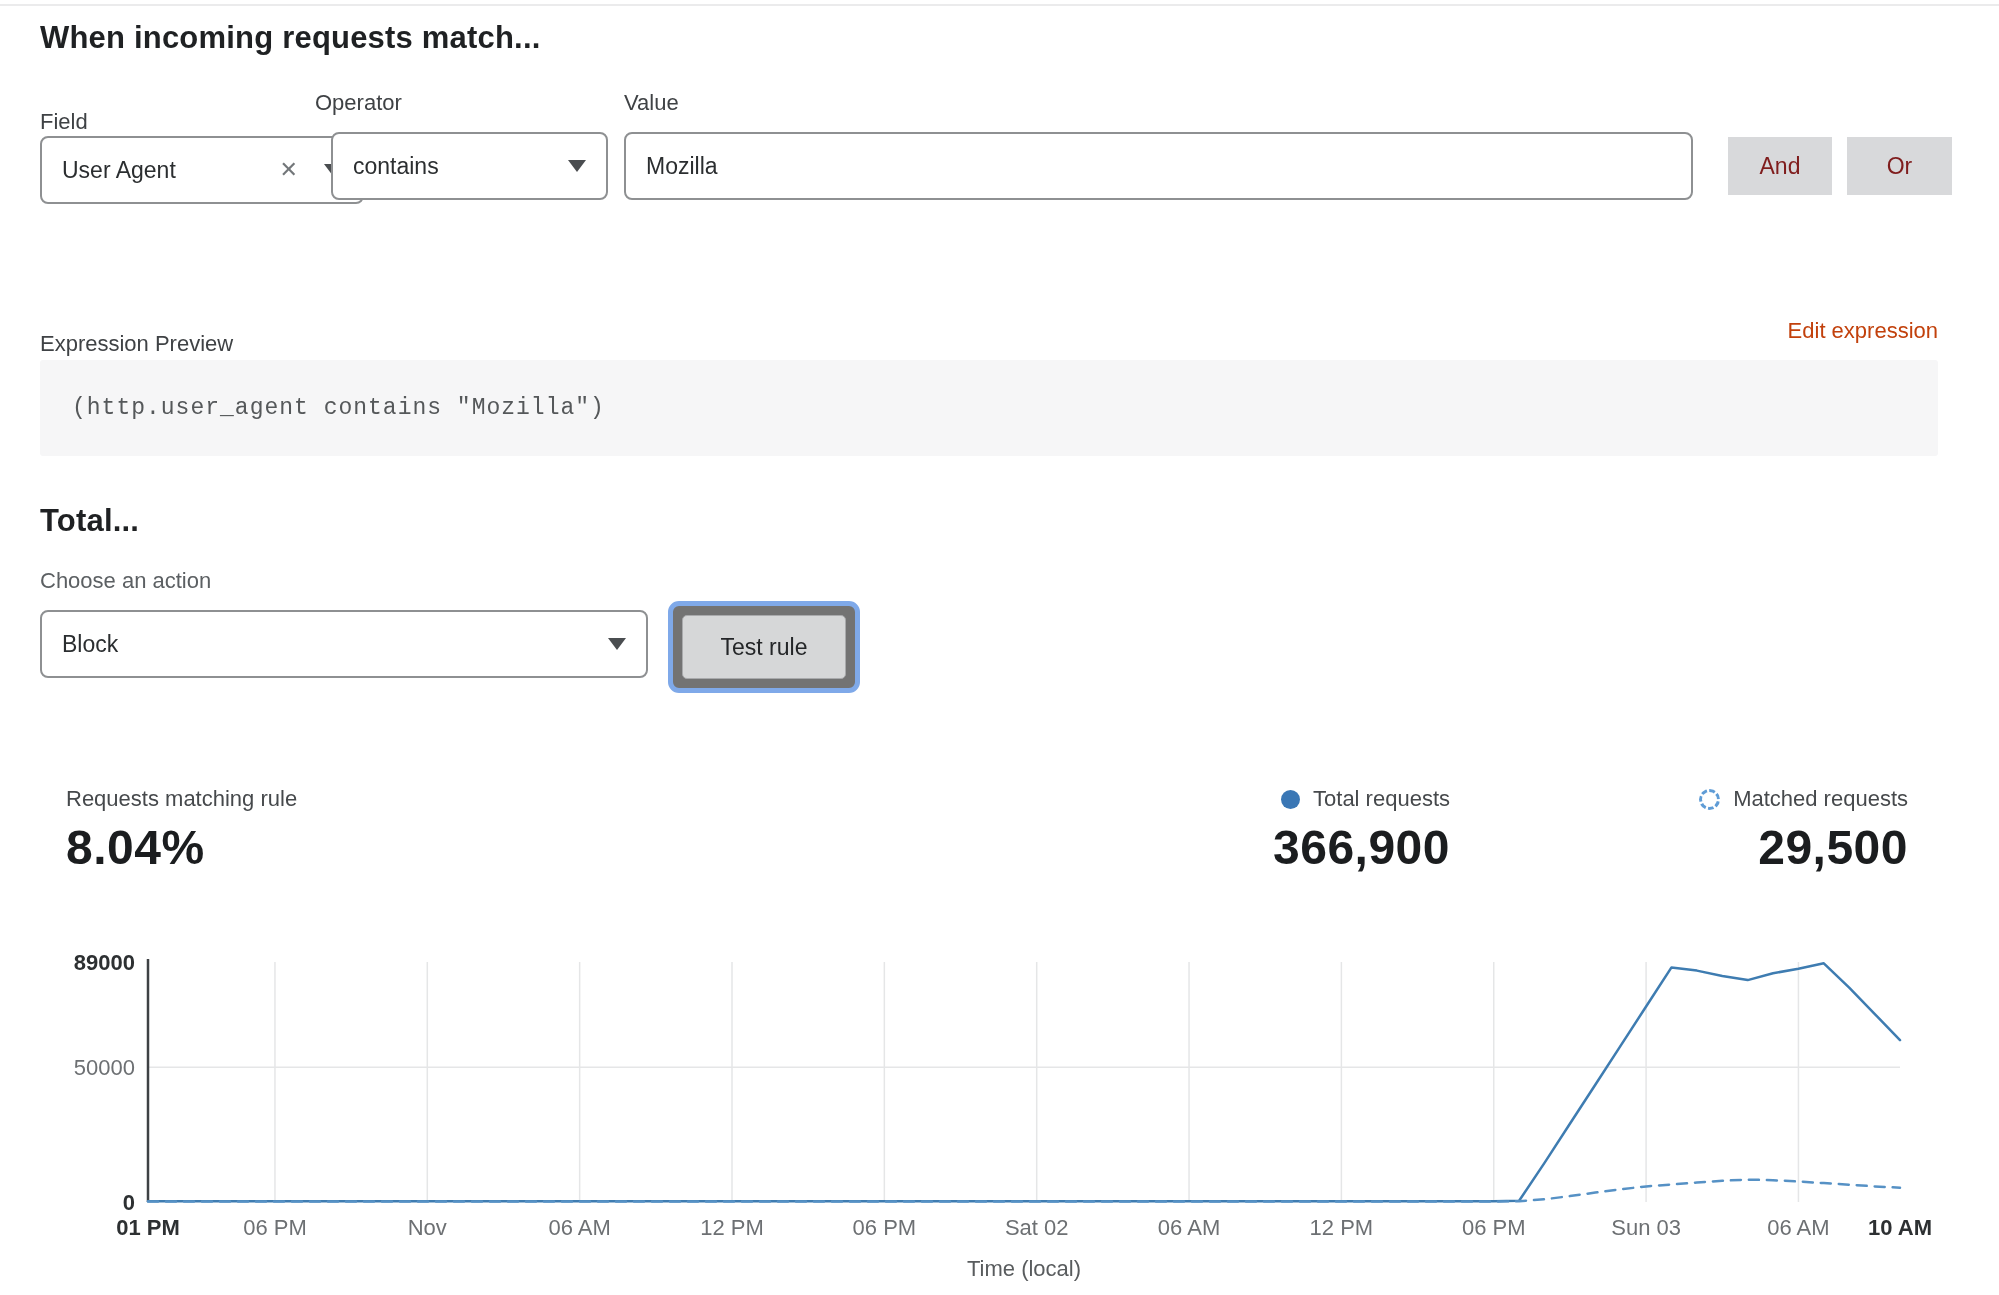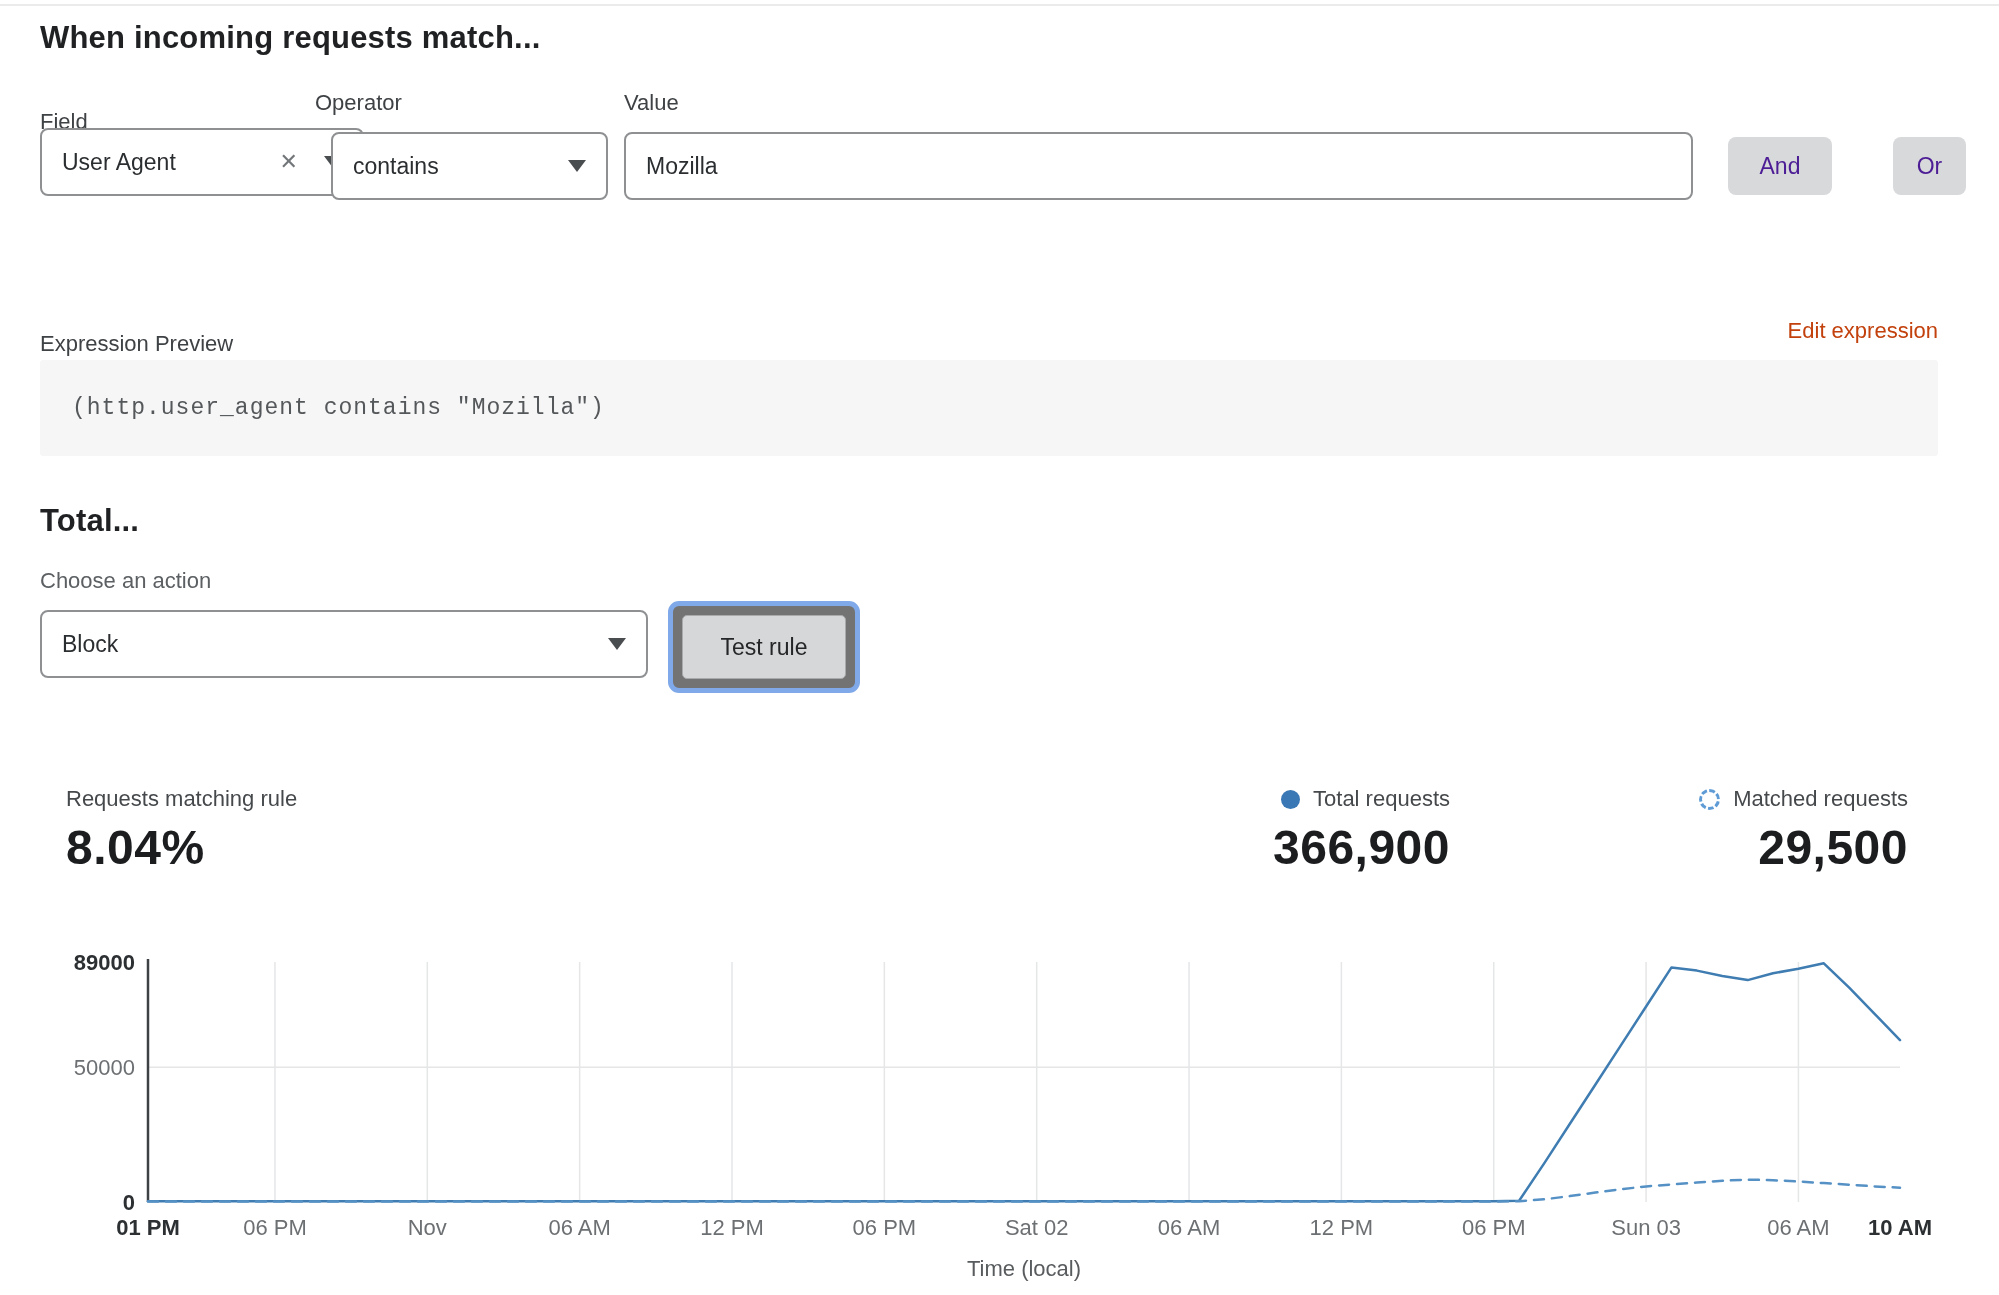--- a/index.html
+++ b/index.html
@@ -7,22 +7,22 @@
        font-family:"Liberation Sans","DejaVu Sans",sans-serif;color:#1e2022;}
   .abs{position:absolute;}
   .h1{font-size:31px;font-weight:700;color:#1f2123;letter-spacing:.2px;}
   .lbl{font-size:22px;color:#3f4245;}
   .lbl-gray{font-size:22px;color:#5c6063;}
   .ctl{box-sizing:border-box;background:#fff;border:2px solid #8e9092;border-radius:8px;
        height:68px;display:flex;align-items:center;padding:0 20px;font-size:23px;color:#2b2e30;}
   .caret{width:0;height:0;border-left:9px solid transparent;border-right:9px solid transparent;
          border-top:12px solid #4a4d50;flex:none;}
   .xicon{color:#73777a;font-size:22px;line-height:1;flex:none;}
-  .gbtn{box-sizing:border-box;background:#d8d9db;border:none;border-radius:8px;height:58px;
-        display:flex;align-items:center;justify-content:center;font-size:23px;color:#4c1d95;}
+  .gbtn{box-sizing:border-box;background:#d8d9db;border:none;border-radius:0;height:58px;
+        display:flex;align-items:center;justify-content:center;font-size:23px;color:#7f1d1d;}
   .link{font-size:22px;color:#c2410c;cursor:pointer;}
   .codeblock{box-sizing:border-box;background:#f6f6f7;border-radius:3px;display:flex;align-items:center;}
   .code{font-family:"Liberation Mono","DejaVu Sans Mono",monospace;font-size:23px;color:#55585a;
         padding-left:32px;letter-spacing:1px;}
   .focusring{box-sizing:border-box;border:5px solid #7fa9e9;border-radius:11px;background:#737373;padding:9px;}
   .testbtn{box-sizing:border-box;width:164px;height:64px;background:#d6d7d8;border:1px solid #a9aaac;
            border-radius:5px;display:flex;align-items:center;justify-content:center;font-size:23px;color:#242628;}
   .stat-label{font-size:22px;color:#46494c;}
   .stat-value{font-size:48px;font-weight:700;color:#1b1d1f;margin-top:8px;letter-spacing:.5px;}
   .stat-right{text-align:right;}
@@ -38,35 +38,35 @@
 
 <div id="app">
   <div class="topline"></div>
 
   <div class="abs h1" style="left:40px;top:20px;">When incoming requests match...</div>
 
   <div class="abs lbl" style="left:40px;top:90px;margin-top:19px;">Field</div>
   <div class="abs lbl" style="left:315px;top:90px;">Operator</div>
   <div class="abs lbl" style="left:624px;top:90px;">Value</div>
 
-  <div class="abs ctl" style="left:40px;top:128px;width:324px;">
+  <div class="abs ctl" style="left:40px;top:136px;width:324px;">
     <span style="flex:1;">User Agent</span>
     <span class="xicon" style="margin-right:26px;">✕</span>
     <span class="caret"></span>
   </div>
 
   <div class="abs ctl" style="left:331px;top:132px;width:277px;">
     <span style="flex:1;">contains</span>
     <span class="caret"></span>
   </div>
 
   <input class="abs ctl" style="left: 624px; top: 132px; width: 1069px; outline: none;" type="text" value="Mozilla">
 
   <div class="abs gbtn" style="left:1728px;top:137px;width:104px;">And</div>
-  <div class="abs gbtn" style="left:1847px;top:137px;width:73px;margin-left:46px;">Or</div>
+  <div class="abs gbtn" style="left:1847px;top:137px;width:105px;">Or</div>
 
   <div class="abs lbl" style="left:40px;top:318px;margin-top:13px;">Expression Preview</div>
   <div class="abs link" style="right:61px;top:318px;">Edit expression</div>
 
   <div class="abs codeblock" style="left:40px;top:360px;width:1898px;height:96px;">
     <span class="code">(http.user_agent contains "Mozilla")</span>
   </div>
 
   <div class="abs h1" style="left:40px;top:503px;">Total...</div>
   <div class="abs lbl-gray" style="left:40px;top:568px;">Choose an action</div>

